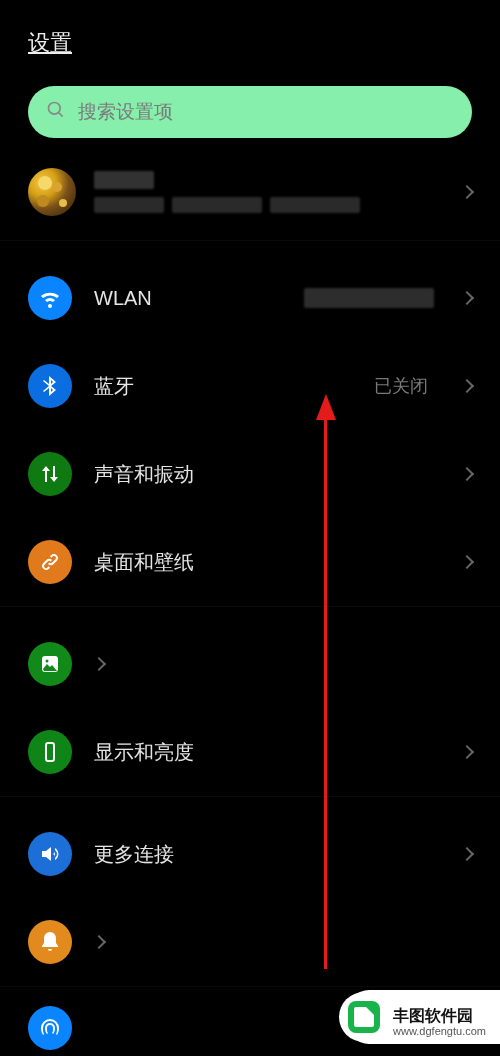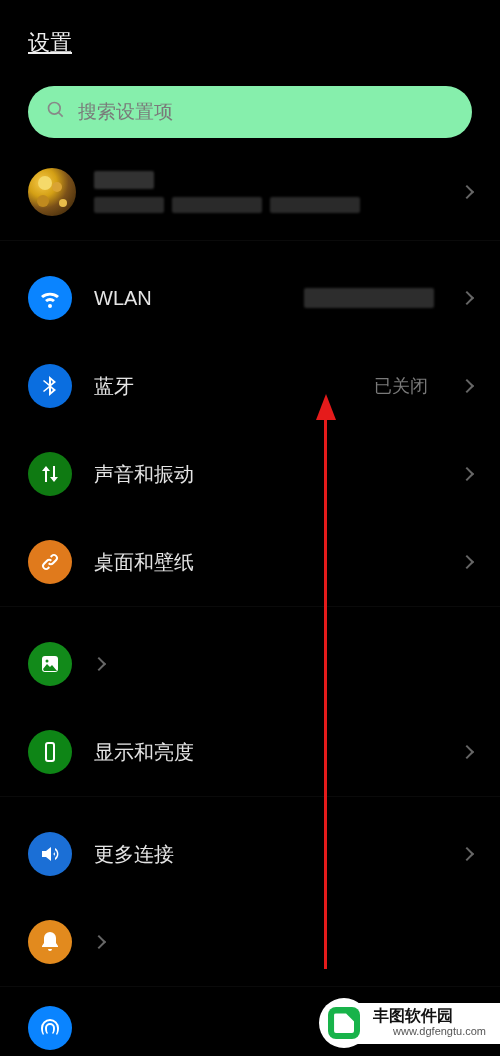--- a/index.html
+++ b/index.html
@@ -179,21 +179,21 @@
       border-left: 10px solid transparent;
       border-right: 10px solid transparent;
       border-bottom: 26px solid #e51b1b;
     }
     .watermark {
       position: absolute;
       bottom: 12px;
       right: 0;
       background: #fff;
       color: #222;
-      padding: 4px 14px 6px 46px;
+      padding: 17px 14px 6px 46px;
       border-radius: 22px 0 0 22px;
       font-size: 15px;
       line-height: 1.15;
       display: flex;
       align-items: center;
     }
     .wm-logo {
       position: absolute;
       left: -6px;
       top: 50%;
@@ -217,21 +217,21 @@
     .wm-logo-inner::before {
       content: "";
       position: absolute;
       inset: 6px;
       background: #fff;
       clip-path: polygon(0 0, 60% 0, 100% 40%, 100% 100%, 0 100%);
       border-radius: 2px;
     }
     .wm-text { display: flex; flex-direction: column; }
     .wm-title { font-weight: 700; font-size: 16px; color: #111; }
-    .wm-url { font-size: 11px; color: #555; margin-left: 20px; }
+    .wm-url { font-size: 11px; color: #555; }
     .partial-row {
       display: flex;
       align-items: center;
       padding: 0 28px;
       height: 56px;
       gap: 22px;
     }
   </style>
 </head>
 <body>

